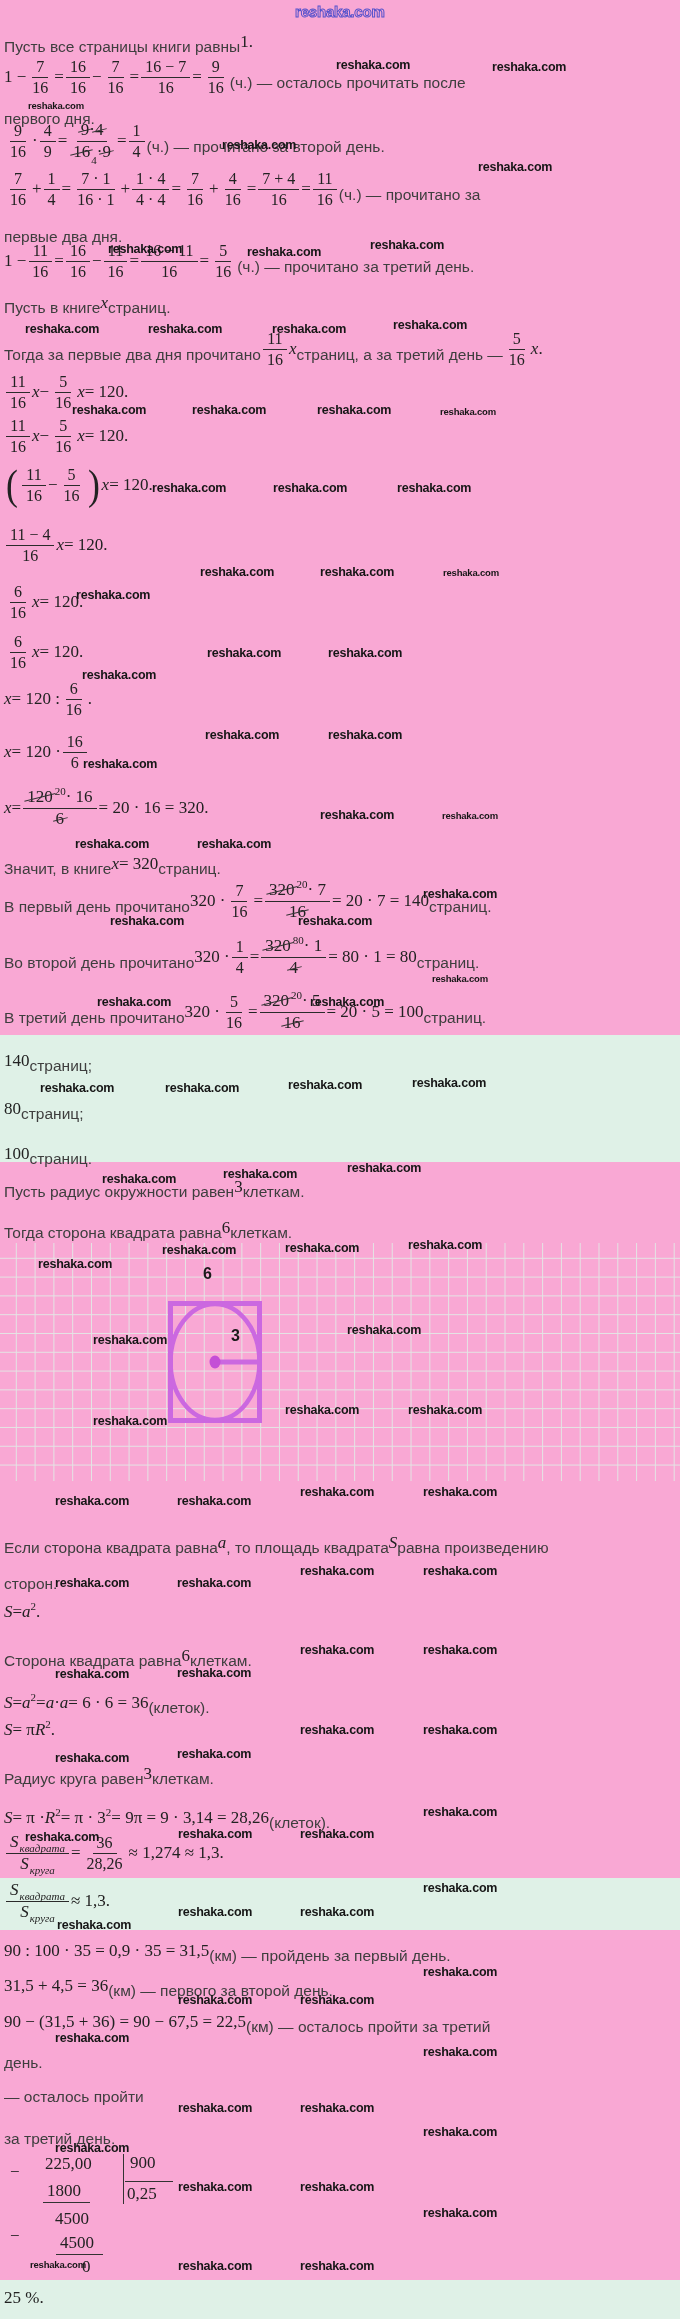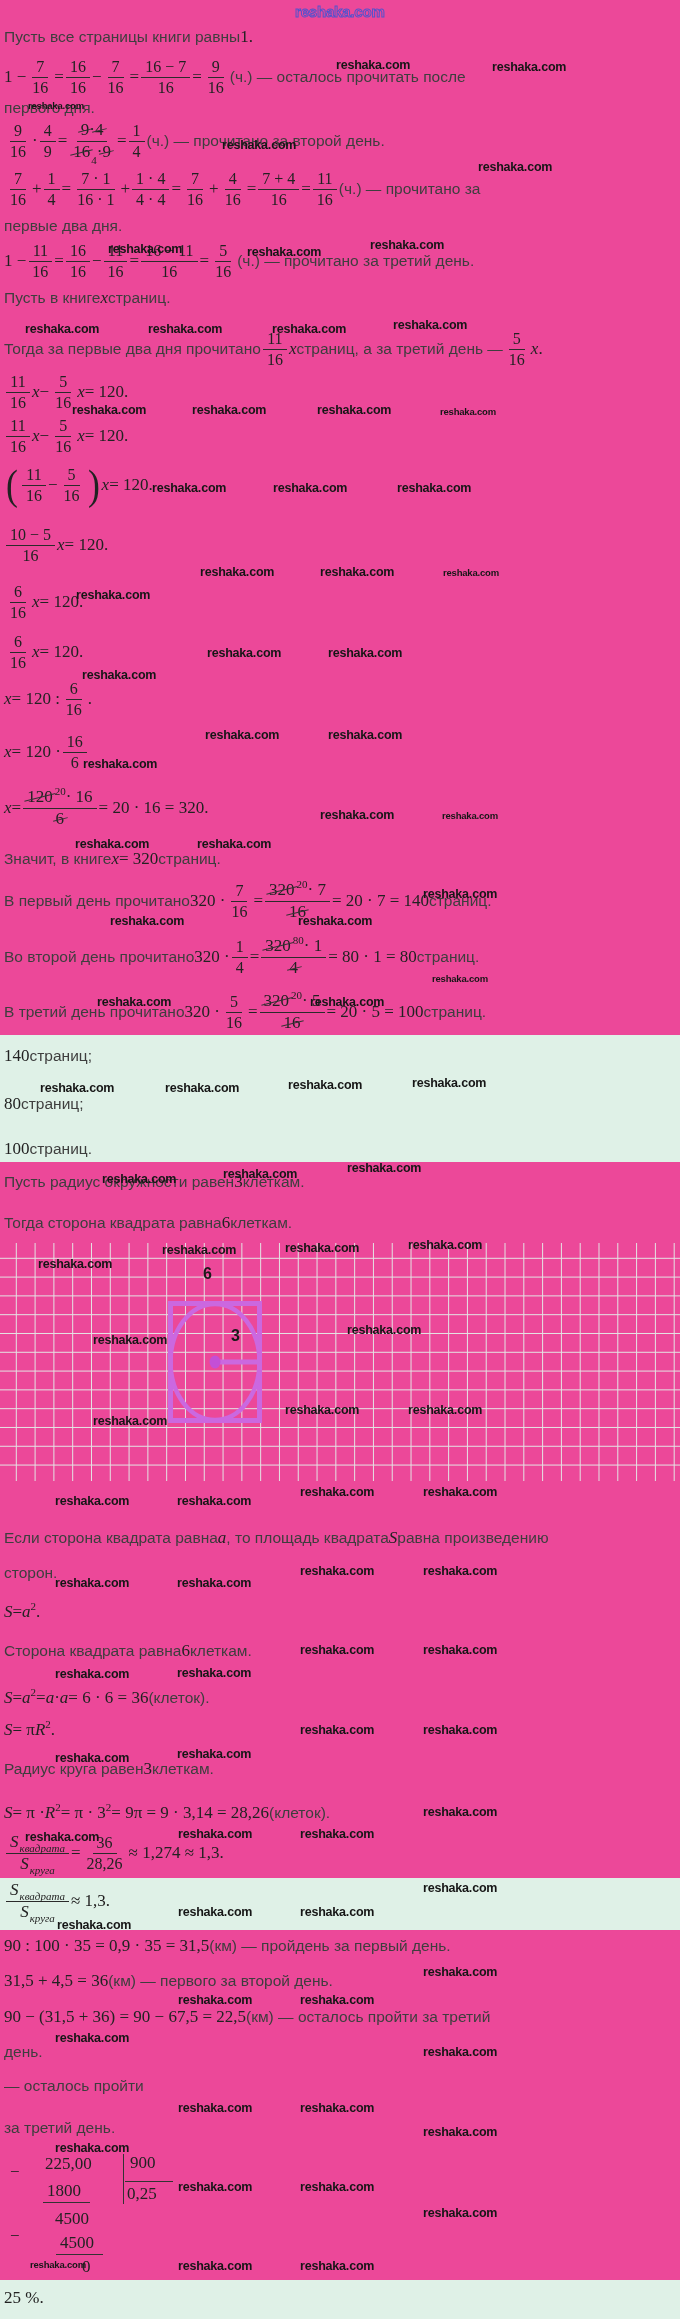--- a/index.html
+++ b/index.html
@@ -1,25 +1,25 @@
 <!DOCTYPE html>
 <html style="--green: #dff1e7; --wm: #161616; --wmblue: #5552cc; --grid: #e4e4e4;"><head>
 <meta charset="utf-8">
 <style>
   html,body{margin:0;padding:0;background:#fff;}
-  .page{position:relative;width:680px;height:2319px;background:#ec4899;
+  .page{position:relative;width:680px;height:2319px;background:#f9a8d4;
         font-family:"Liberation Sans",sans-serif;overflow:hidden;}
   .green{position:absolute;left:0;width:100%;background:var(--green,#dff1e7);}
   .wm{position:absolute;font-weight:600;font-size:12.5px;color:var(--wm,#161616);
       white-space:nowrap;letter-spacing:-0.2px;z-index:3;}
   .wm.small{font-size:9.5px;}
   .wm.blue{font-size:15px;font-weight:700;color:transparent;
            -webkit-text-stroke:1px var(--wmblue,#5552cc);}
   .line{position:absolute;display:flex;align-items:center;white-space:nowrap;z-index:2;}
-  .txt{font-size:15.5px;color:#3e3e3e;}
+  .txt{font-size:15.5px;color:#3e3e3e;margin-top:11px;}
   .m{font-family:"Liberation Serif",serif;font-size:17px;color:#222;}
   .mi{font-family:"Liberation Serif",serif;font-style:italic;font-size:17px;color:#222;}
   .frac{display:inline-flex;flex-direction:column;align-items:center;margin:0 2px;line-height:1.22;}
   .frac .num{border-bottom:1.4px solid #2b2b2b;}
   .frac .num,.frac .den{font-family:"Liberation Serif",serif;font-size:16px;color:#222;
         display:flex;align-items:baseline;justify-content:center;padding:0 4px;white-space:nowrap;}
   .sup{font-family:"Liberation Serif",serif;font-size:11px;color:#222;position:relative;top:-6px;}
   .subi{font-family:"Liberation Serif",serif;font-style:italic;font-size:11px;color:#222;
         position:relative;top:5px;margin-left:1px;}
   .cwrap{position:relative;display:inline-flex;align-items:baseline;}
@@ -368,21 +368,21 @@
           <span class="num">5</span>
           <span class="den">16</span>
         </span>
         <span class="big">)</span>
         <span class="m"> </span>
         <span class="mi">x</span>
         <span class="m"> = 120.</span>
       </div>
       <div class="line" style="top: 525px; left: 4px;">
         <span class="frac">
-          <span class="num">10 − 5</span>
+          <span class="num">11 − 4</span>
           <span class="den">16</span>
         </span>
         <span class="mi">x</span>
         <span class="m"> = 120.</span>
       </div>
       <div class="line" style="top: 582px; left: 4px;">
         <span class="frac">
           <span class="num">6</span>
           <span class="den">16</span>
         </span>

